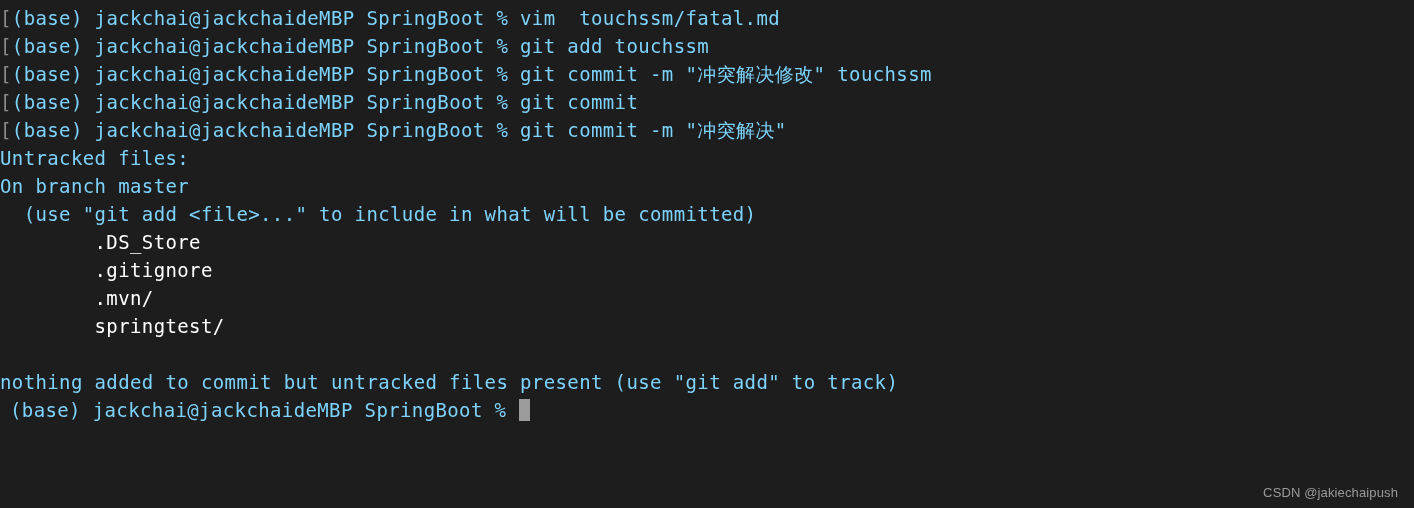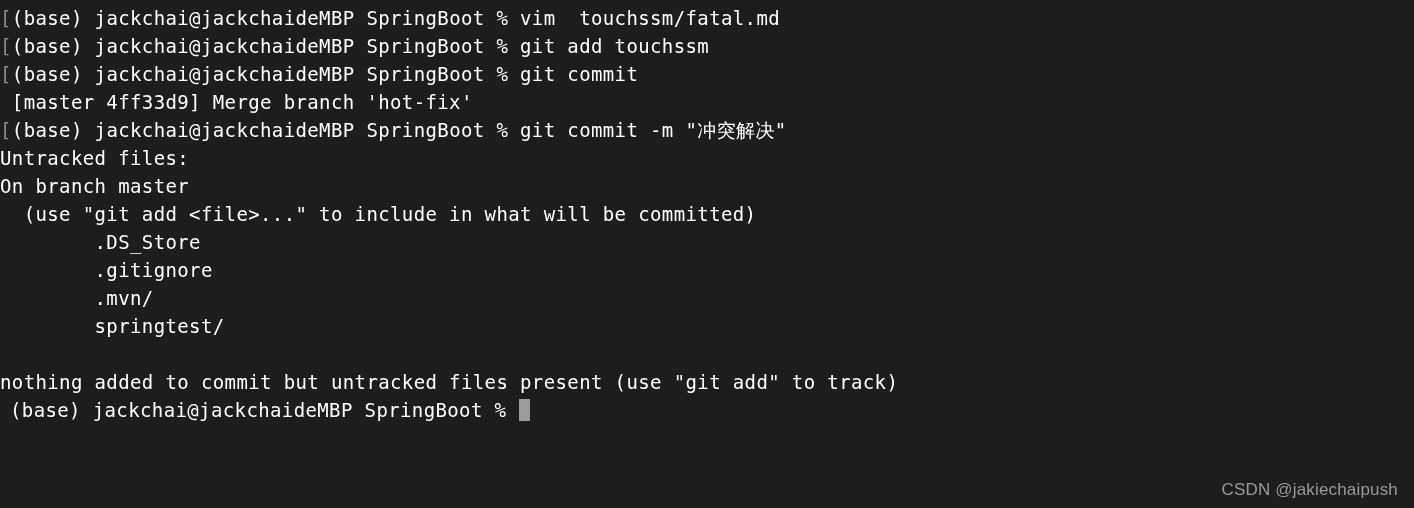--- a/index.html
+++ b/index.html
@@ -39,21 +39,21 @@
     color: #8a8a8a;
     display: inline-block;
   }
 
   .line .lead-space {
     display: inline-block;
     width: 10px;
   }
 
   .txt {
-    color: #ffffff;
+    color: #7dd3fc;
   }
 
   .untracked {
     color: #ffffff;
   }
 
   .cursor {
     display: inline-block;
     width: 11px;
     height: 22px;
@@ -64,35 +64,35 @@
 
   .blank {
     height: 28px;
   }
 
   #watermark {
     position: absolute;
     right: 16px;
     bottom: 8px;
     font-family: "Liberation Sans", "DejaVu Sans", sans-serif;
-    font-size: 17px;
+    font-size: 13px;
     color: #9a9a9a;
     letter-spacing: 0.01em;
     white-space: pre;
   }
 </style>
 </head>
 <body>
 
 <div id="terminal">
   <div id="lines">
       <div class="line"><span class="edge-bracket">[</span><span class="txt">(base) jackchai@jackchaideMBP SpringBoot % </span><span class="txt">vim  touchssm/fatal.md</span></div>
       <div class="line"><span class="edge-bracket">[</span><span class="txt">(base) jackchai@jackchaideMBP SpringBoot % </span><span class="txt">git add touchssm</span></div>
+      <div class="line"><span class="edge-bracket">[</span><span class="txt">(base) jackchai@jackchaideMBP SpringBoot % </span><span class="txt">git commit -m "冲突解决修改" touchssm</span></div>
       <div class="line"><span class="edge-bracket">[</span><span class="txt">(base) jackchai@jackchaideMBP SpringBoot % </span><span class="txt">git commit</span></div>
-      <div class="line"><span class="txt"> [master 4ff33d9] Merge branch 'hot-fix'</span></div>
       <div class="line"><span class="edge-bracket">[</span><span class="txt">(base) jackchai@jackchaideMBP SpringBoot % </span><span class="txt">git commit -m "冲突解决"</span></div>
       <div class="line"><span class="txt">Untracked files:</span></div>
       <div class="line"><span class="txt">On branch master</span></div>
       <div class="line"><span class="txt">  (use "git add &lt;file&gt;..." to include in what will be committed)</span></div>
       <div class="line"><span class="untracked">        .DS_Store</span></div>
       <div class="line"><span class="untracked">        .gitignore</span></div>
       <div class="line"><span class="untracked">        .mvn/</span></div>
       <div class="line"><span class="untracked">        springtest/</span></div>
       <div class="line blank"></div>
       <div class="line"><span class="txt">nothing added to commit but untracked files present (use "git add" to track)</span></div>

